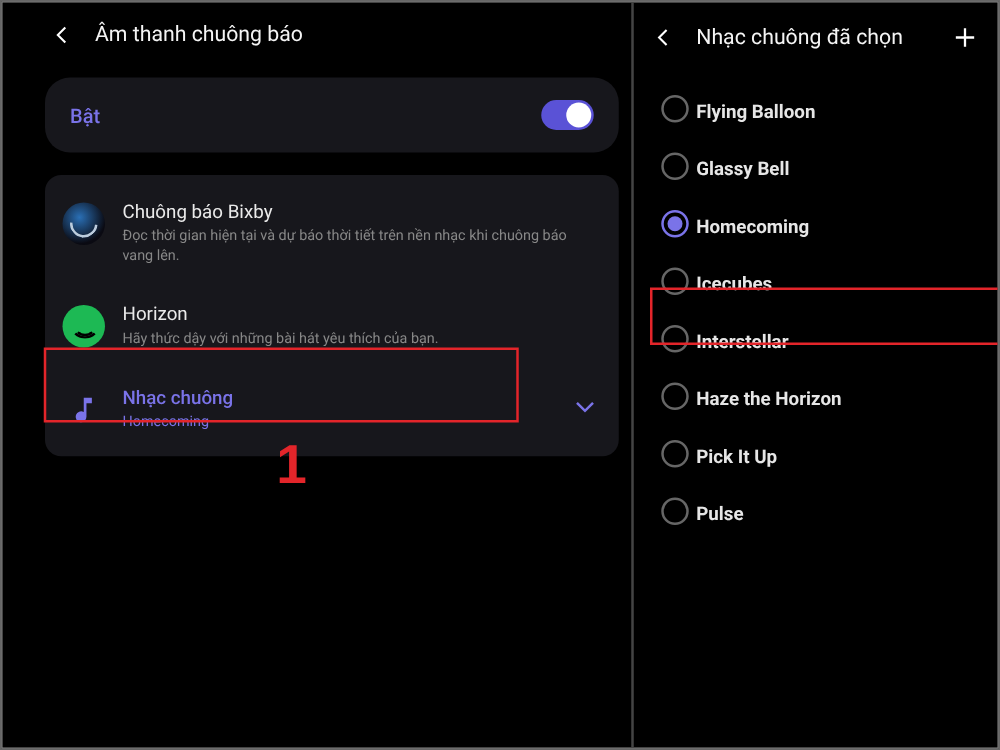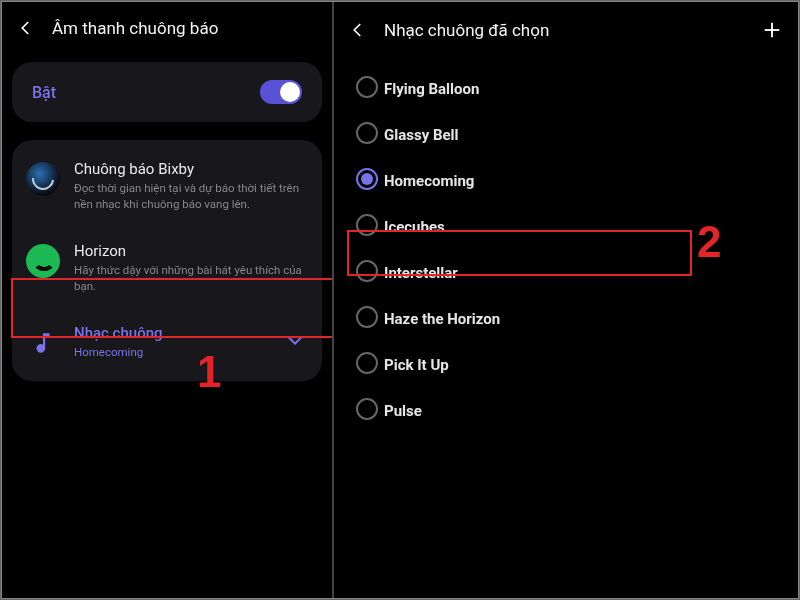--- a/index.html
+++ b/index.html
@@ -1,19 +1,19 @@
 <!DOCTYPE html>
 <html><head>
 <meta charset="utf-8">
 <style>
   * { margin: 0; padding: 0; box-sizing: border-box; font-family: -apple-system, BlinkMacSystemFont, "Segoe UI", Roboto, sans-serif; }
   body { background: #666; display: flex; justify-content: center; align-items: center; width: 800px; height: 600px; }
   .frame { width: 798px; height: 598px; background: #000; border: 1px solid #888; display: flex; position: relative; }
   .pane { height: 100%; position: relative; overflow: hidden; }
-  .pane-left { width: 332px; border-right: 2px solid #444; }
+  .pane-left { width: 481px; border-right: 2px solid #444; margin-left: 24px; }
   .pane-right { flex: 1; }
 
   .header { display: flex; align-items: center; padding: 16px 14px 18px 14px; gap: 16px; }
   .back-btn { color: #fff; width: 20px; height: 20px; display: flex; align-items: center; justify-content: center; }
   .back-btn svg { width: 18px; height: 18px; }
   .header-title { color: #f4f4f4; font-size: 17px; font-weight: 400; }
   .header-spacer { flex: 1; }
   .add-btn { color: #fff; width: 24px; height: 24px; display: flex; align-items: center; justify-content: center; }
   .add-btn svg { width: 22px; height: 22px; }
 
@@ -71,21 +71,21 @@
 
     <div class="card">
       <div class="toggle-row">
         <div class="toggle-label">Bật</div>
         <div class="toggle">
             <div class="toggle-knob"></div>
           </div>
       </div>
     </div>
 
-    <div class="card" style="margin-top:18px; padding:6px 0;">
+    <div class="card" style="margin-top:18px; padding:6px 0;border-radius:13px;">
       <div class="list-item">
         <div class="item-icon bixby-icon"></div>
         <div class="item-body">
           <div class="item-title">Chuông báo Bixby</div>
           <div class="item-sub">Đọc thời gian hiện tại và dự báo thời tiết trên nền nhạc khi chuông báo vang lên.</div>
         </div>
       </div>
       <div class="list-item">
         <div class="item-icon spotify-icon"></div>
         <div class="item-body">

